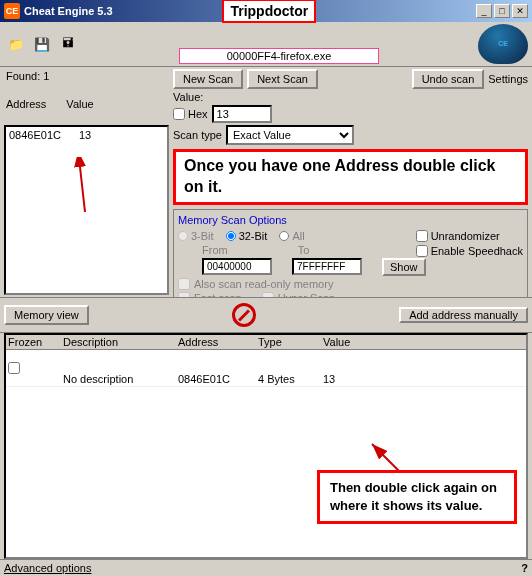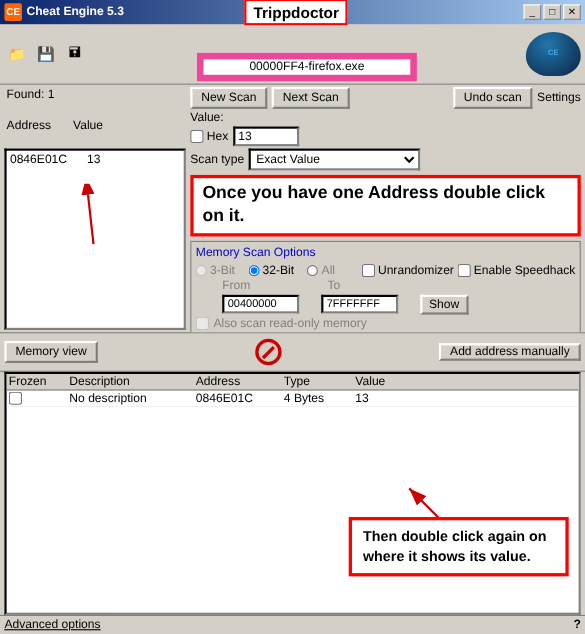--- a/index.html
+++ b/index.html
@@ -79,21 +79,21 @@
       border-radius: 2px;
       display: flex;
       align-items: center;
       justify-content: center;
       cursor: pointer;
       font-size: 13px;
     }
 
     .process-display {
       background: white;
-      border: 6px solid #ec4899;
+      border: 1px solid #ec4899;
       padding: 1px 8px;
       font-size: 11px;
       min-width: 200px;
       text-align: center;
       margin-top: 24px;
     }
 
     .left-panel {
       width: 165px;
       display: flex;
@@ -185,21 +185,21 @@
       gap: 4px;
     }
 
     .scan-type-select {
       background: white;
       border: 2px inset #808080;
       border-top-color: #404040;
       border-left-color: #404040;
       padding: 1px;
       font-size: 11px;
-      width: 156px;
+      width: 128px;
     }
 
     .annotation-box-1 {
       background: white;
       border: 3px solid #ff0000;
       padding: 4px 8px;
       font-size: 16px;
       font-weight: bold;
       color: black;
       line-height: 1.3;
@@ -334,20 +334,21 @@
     .col-val { width: 50px; }
 
     .table-row {
       display: flex;
       padding: 1px 2px;
       border-bottom: 1px solid #f0f0f0;
     }
 
     .table-cell {
       font-size: 11px;
+      margin-top: 22px;
     }
 
     .checkbox-cell {
       width: 55px;
       display: flex;
       align-items: center;
     }
 
     .status-bar {
       display: flex;
@@ -525,21 +526,21 @@
           <div class="checkbox-row">
             <input type="checkbox" disabled="" style="">
             <span>Fast scan</span>
           </div>
           <div class="checkbox-row">
             <input type="checkbox" disabled="" style="">
             <span>Hyper Scan</span>
           </div>
         </div>
 
-        <div style="position:absolute; right:4px; top:20px; display:flex; flex-direction:row; gap:3px;">
+        <div style="position:absolute; right:4px; top:20px; display:flex; flex-direction:column; gap:3px;">
           <label class="checkbox-label">
             <input type="checkbox" style="">
             <span>Unrandomizer</span>
           </label>
           <label class="checkbox-label">
             <input type="checkbox" style="">
             <span>Enable Speedhack</span>
           </label>
         </div>
       </div>

